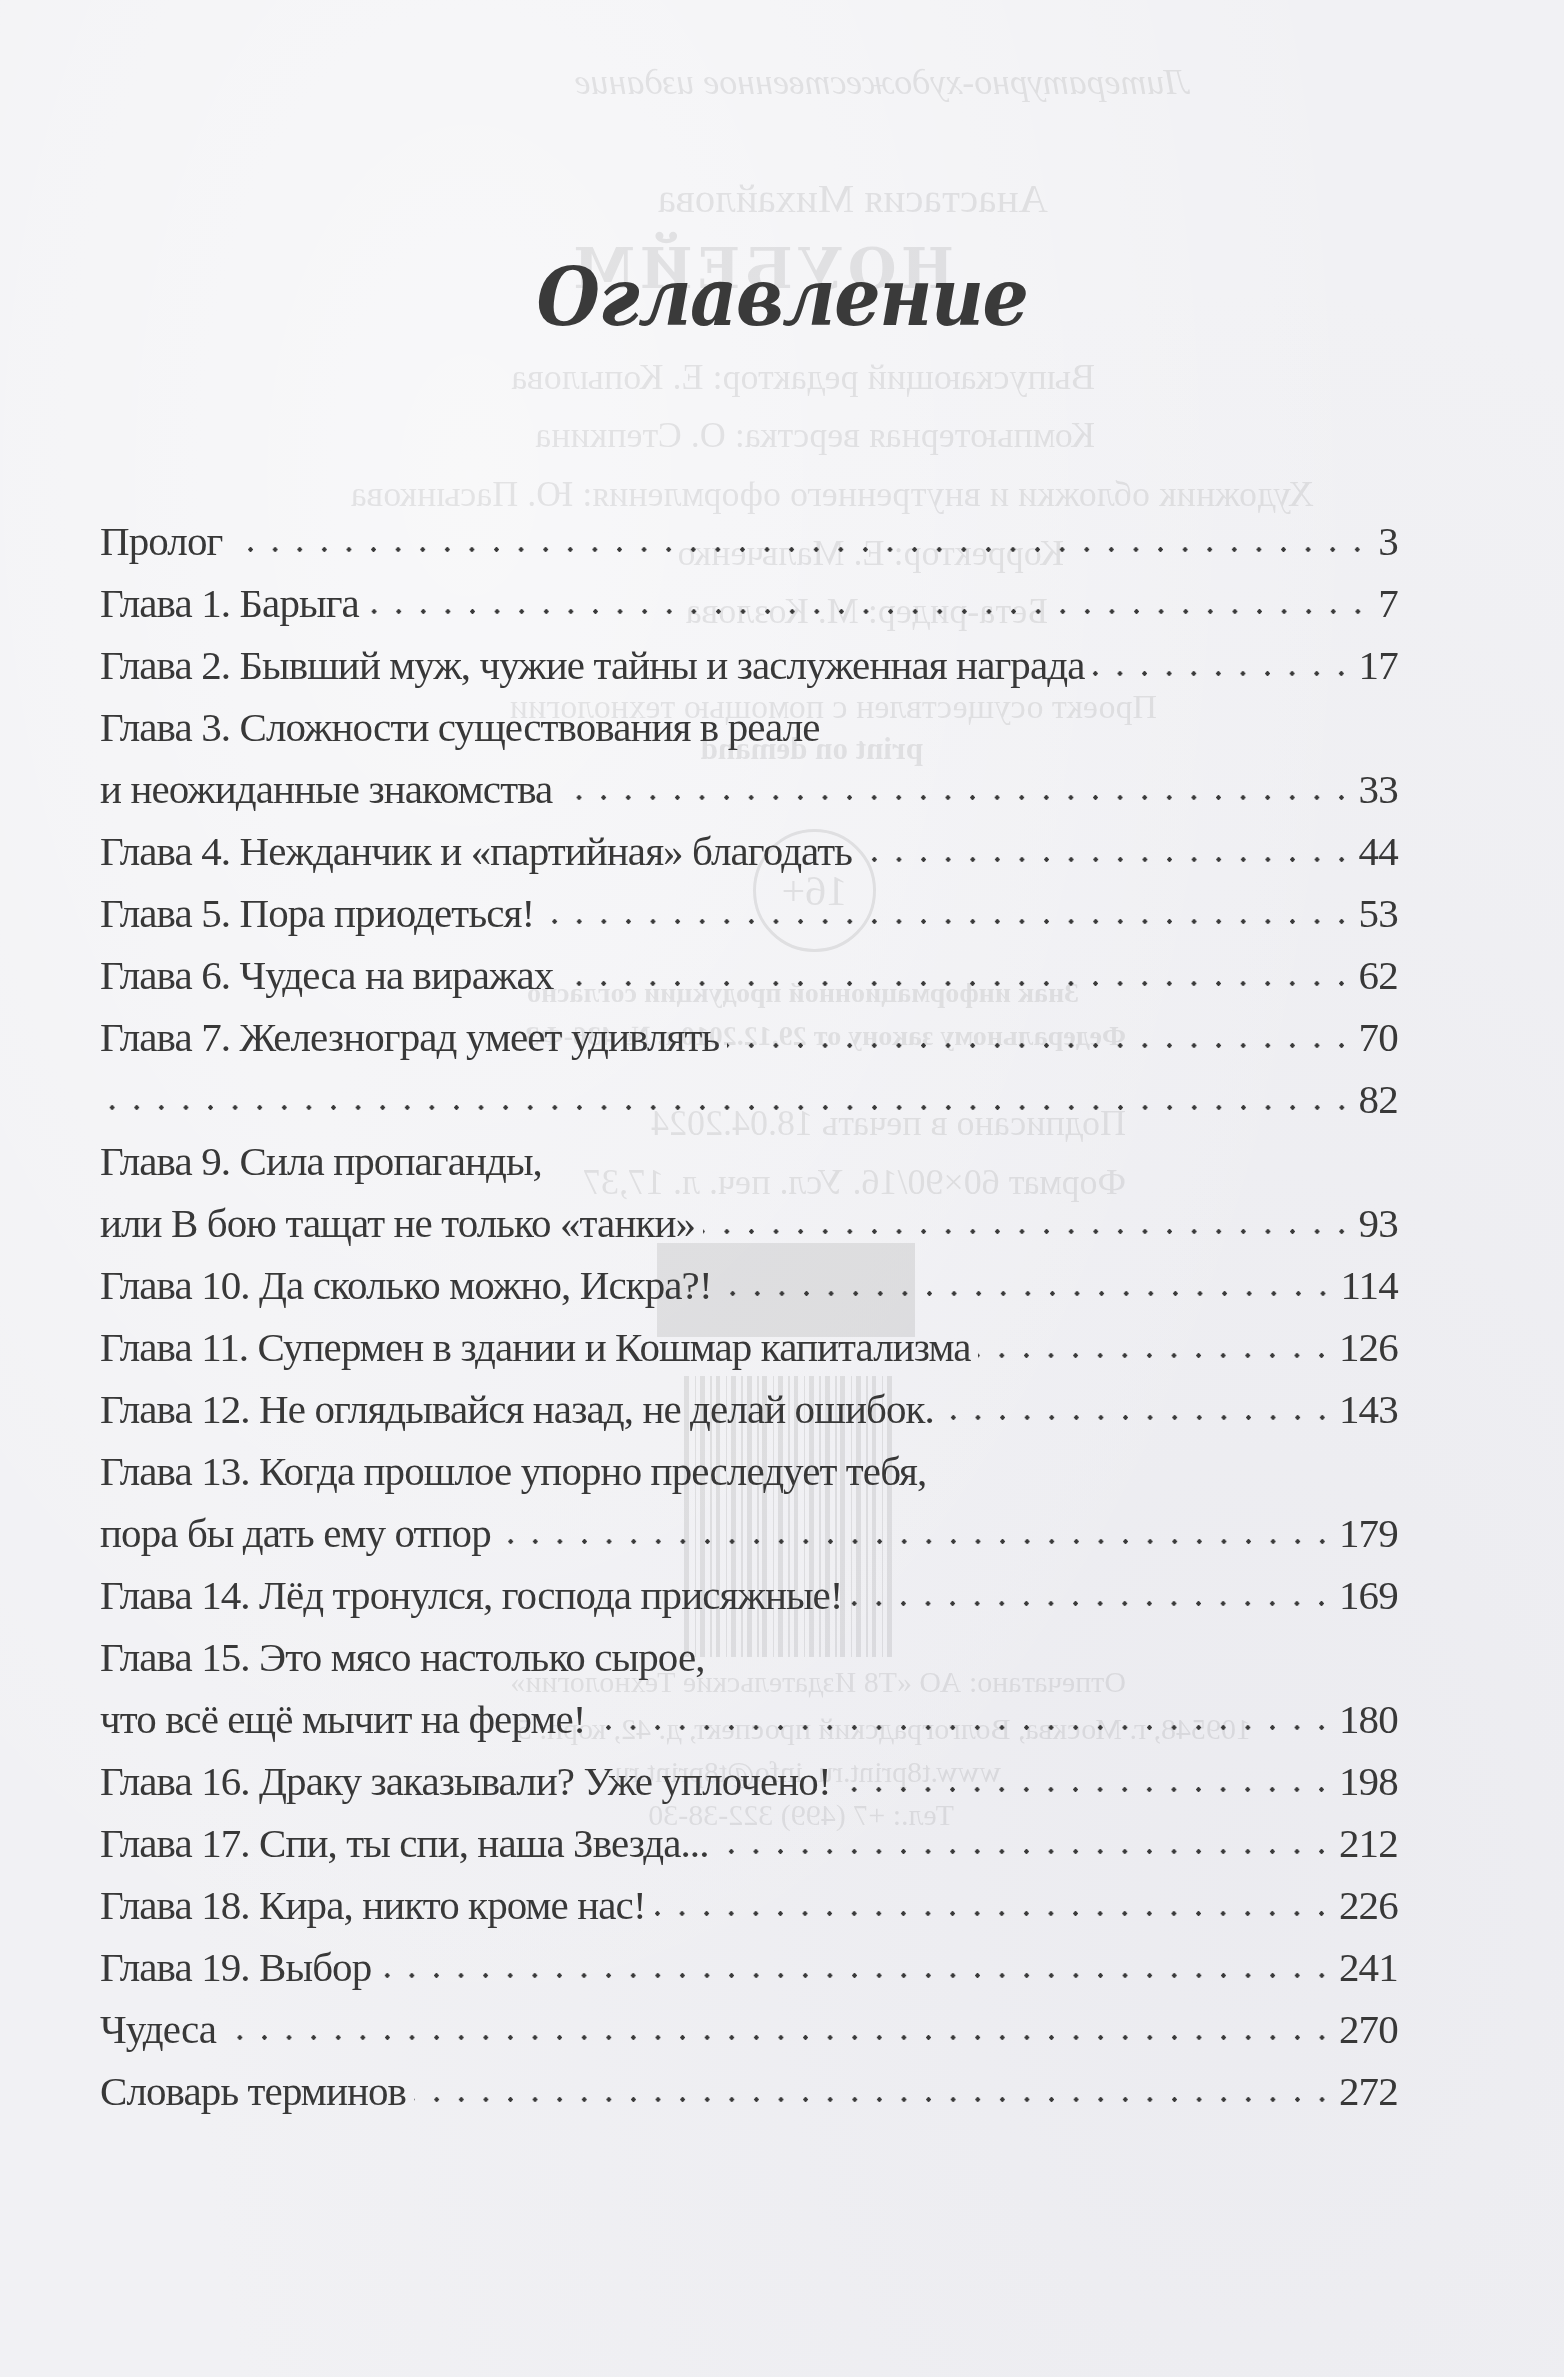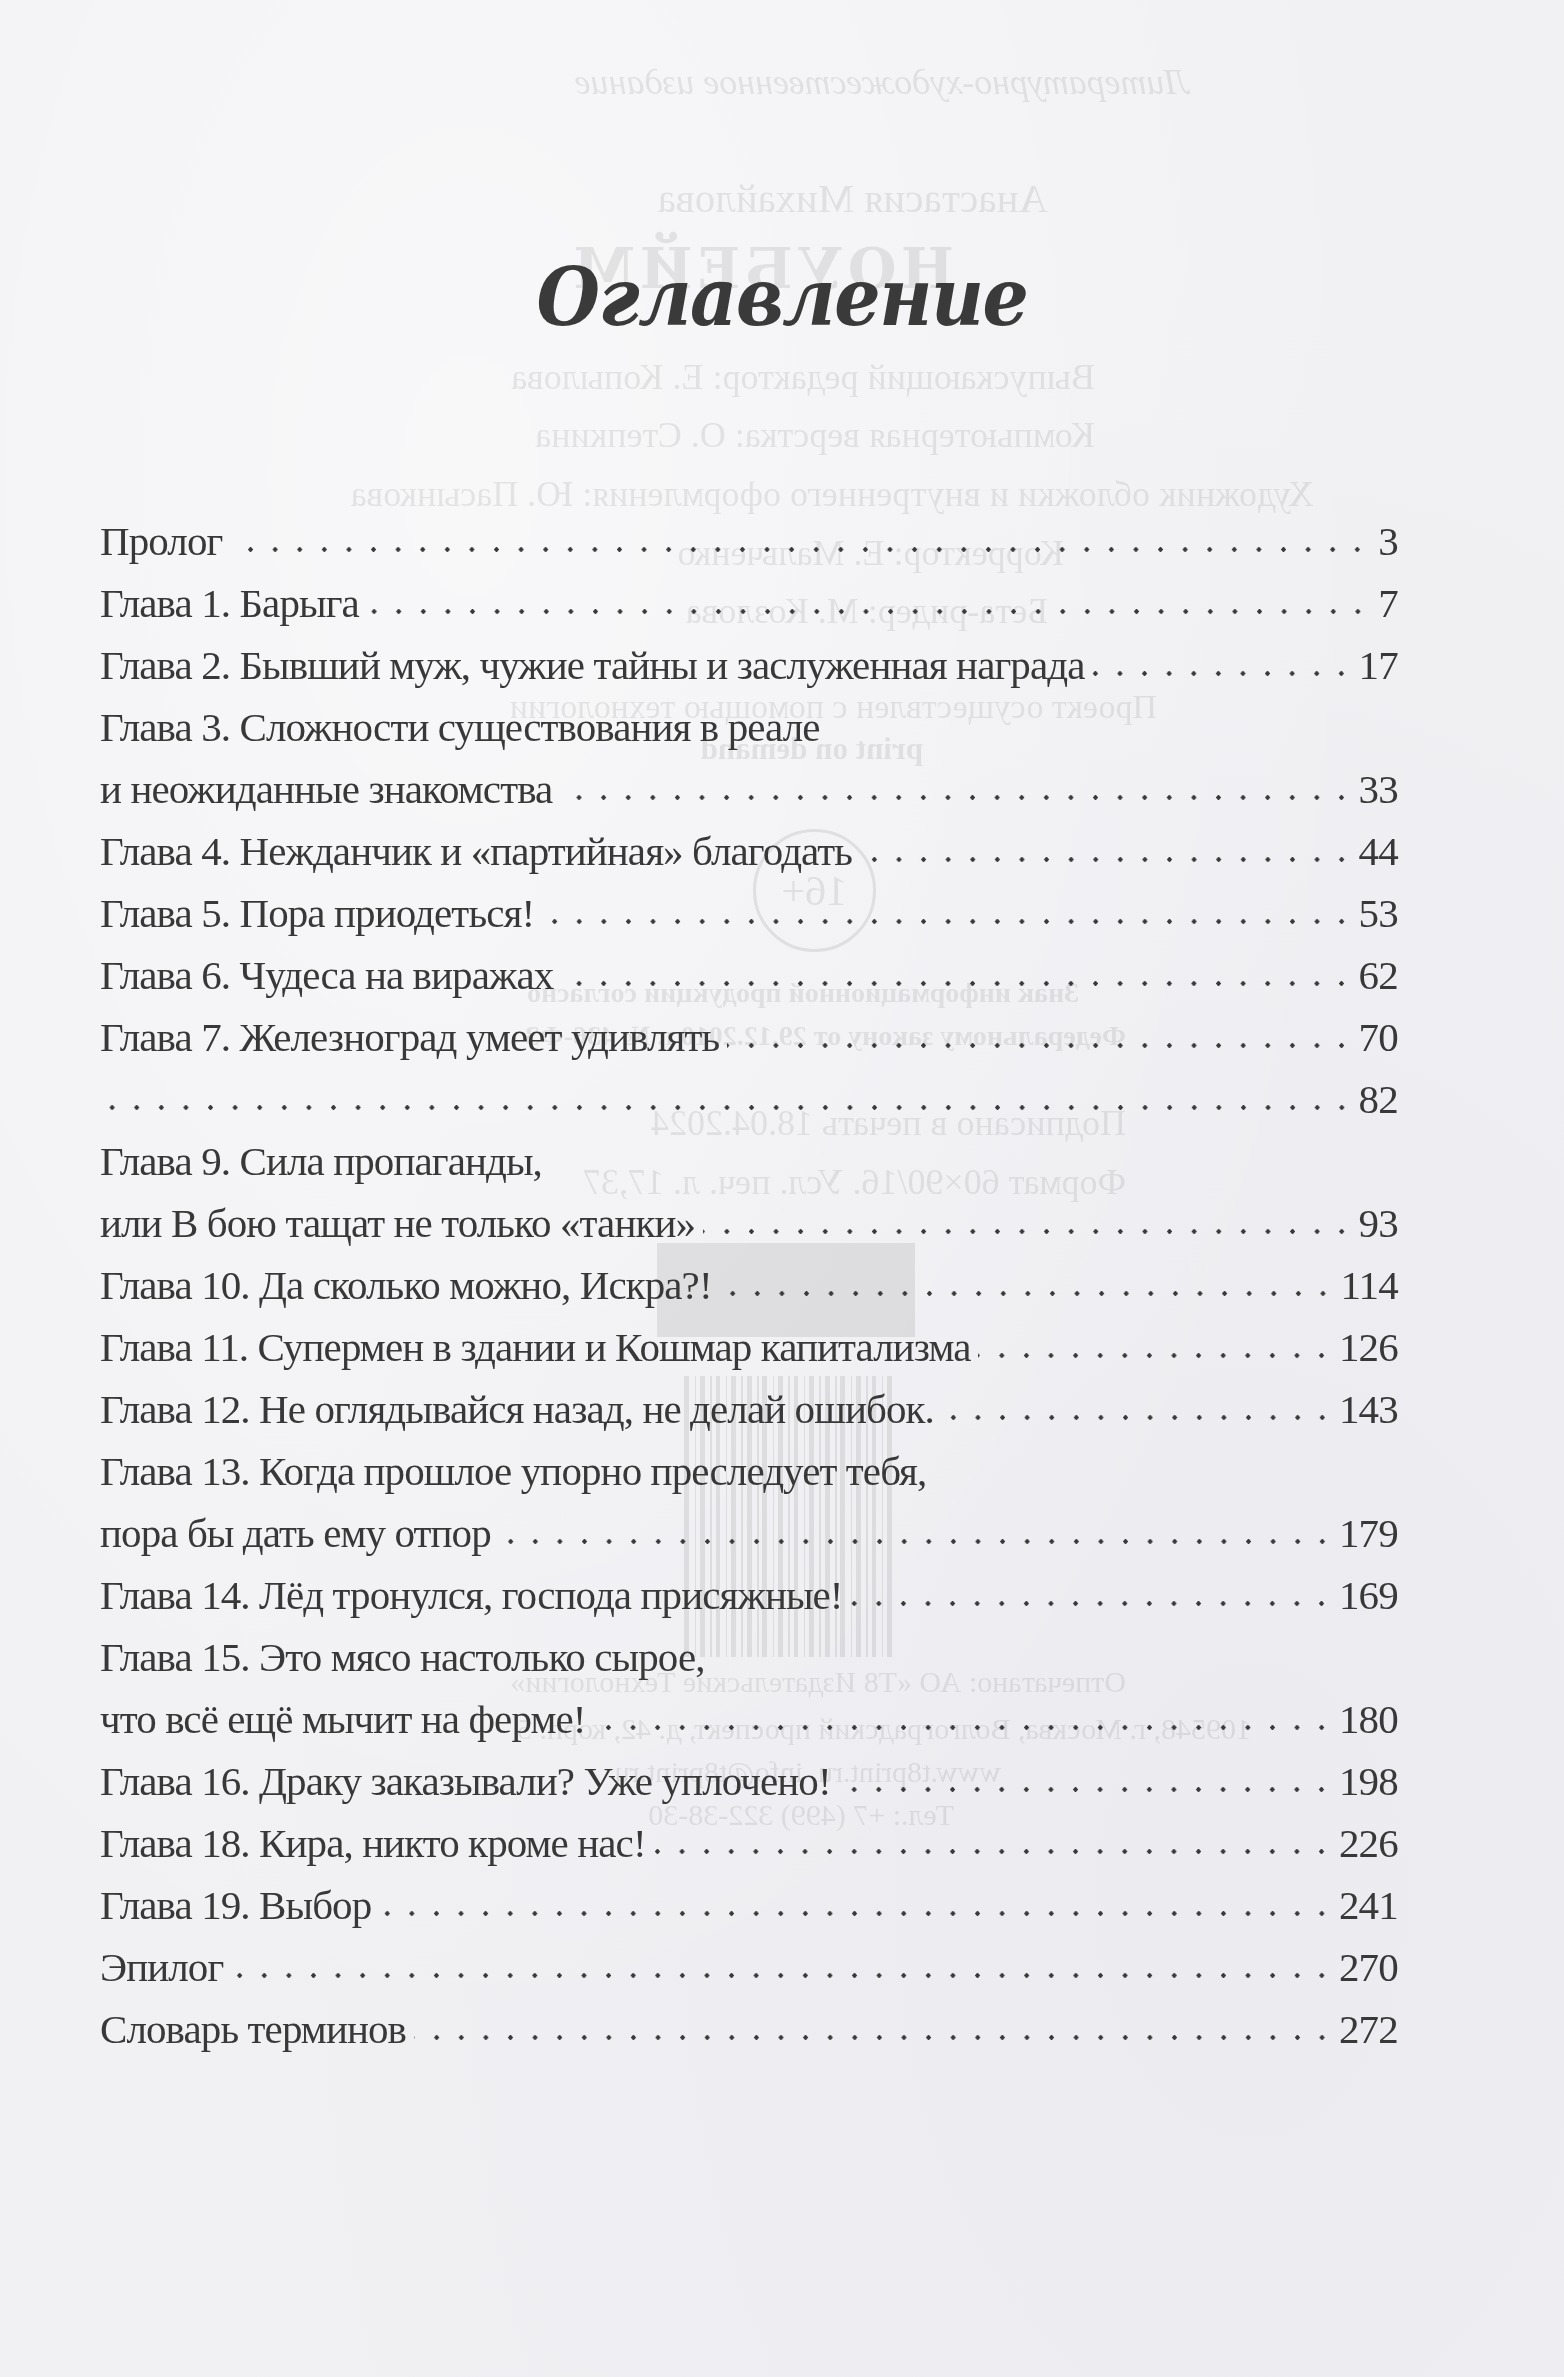--- a/index.html
+++ b/index.html
@@ -277,35 +277,42 @@
       </div>
       <div>
         <div class="toc-row">
           <span class="toc-text">Глава 16. Драку заказывали? Уже уплочено!</span>
           <span class="toc-leader"></span>
           <span class="toc-page">198</span>
         </div>
       </div>
       <div>
         <div class="toc-row">
+          <span class="toc-text">Глава 17. Спи, ты спи, наша Звезда...</span>
+          <span class="toc-leader"></span>
+          <span class="toc-page">212</span>
+        </div>
+      </div>
+      <div>
+        <div class="toc-row">
           <span class="toc-text">Глава 18. Кира, никто кроме нас!</span>
           <span class="toc-leader"></span>
           <span class="toc-page">226</span>
         </div>
       </div>
       <div>
         <div class="toc-row">
           <span class="toc-text">Глава 19. Выбор</span>
           <span class="toc-leader"></span>
           <span class="toc-page">241</span>
         </div>
       </div>
       <div>
         <div class="toc-row">
-          <span class="toc-text">Эпилог</span>
+          <span class="toc-text">Чудеса</span>
           <span class="toc-leader"></span>
           <span class="toc-page">270</span>
         </div>
       </div>
       <div>
         <div class="toc-row">
           <span class="toc-text">Словарь терминов</span>
           <span class="toc-leader"></span>
           <span class="toc-page">272</span>
         </div>

